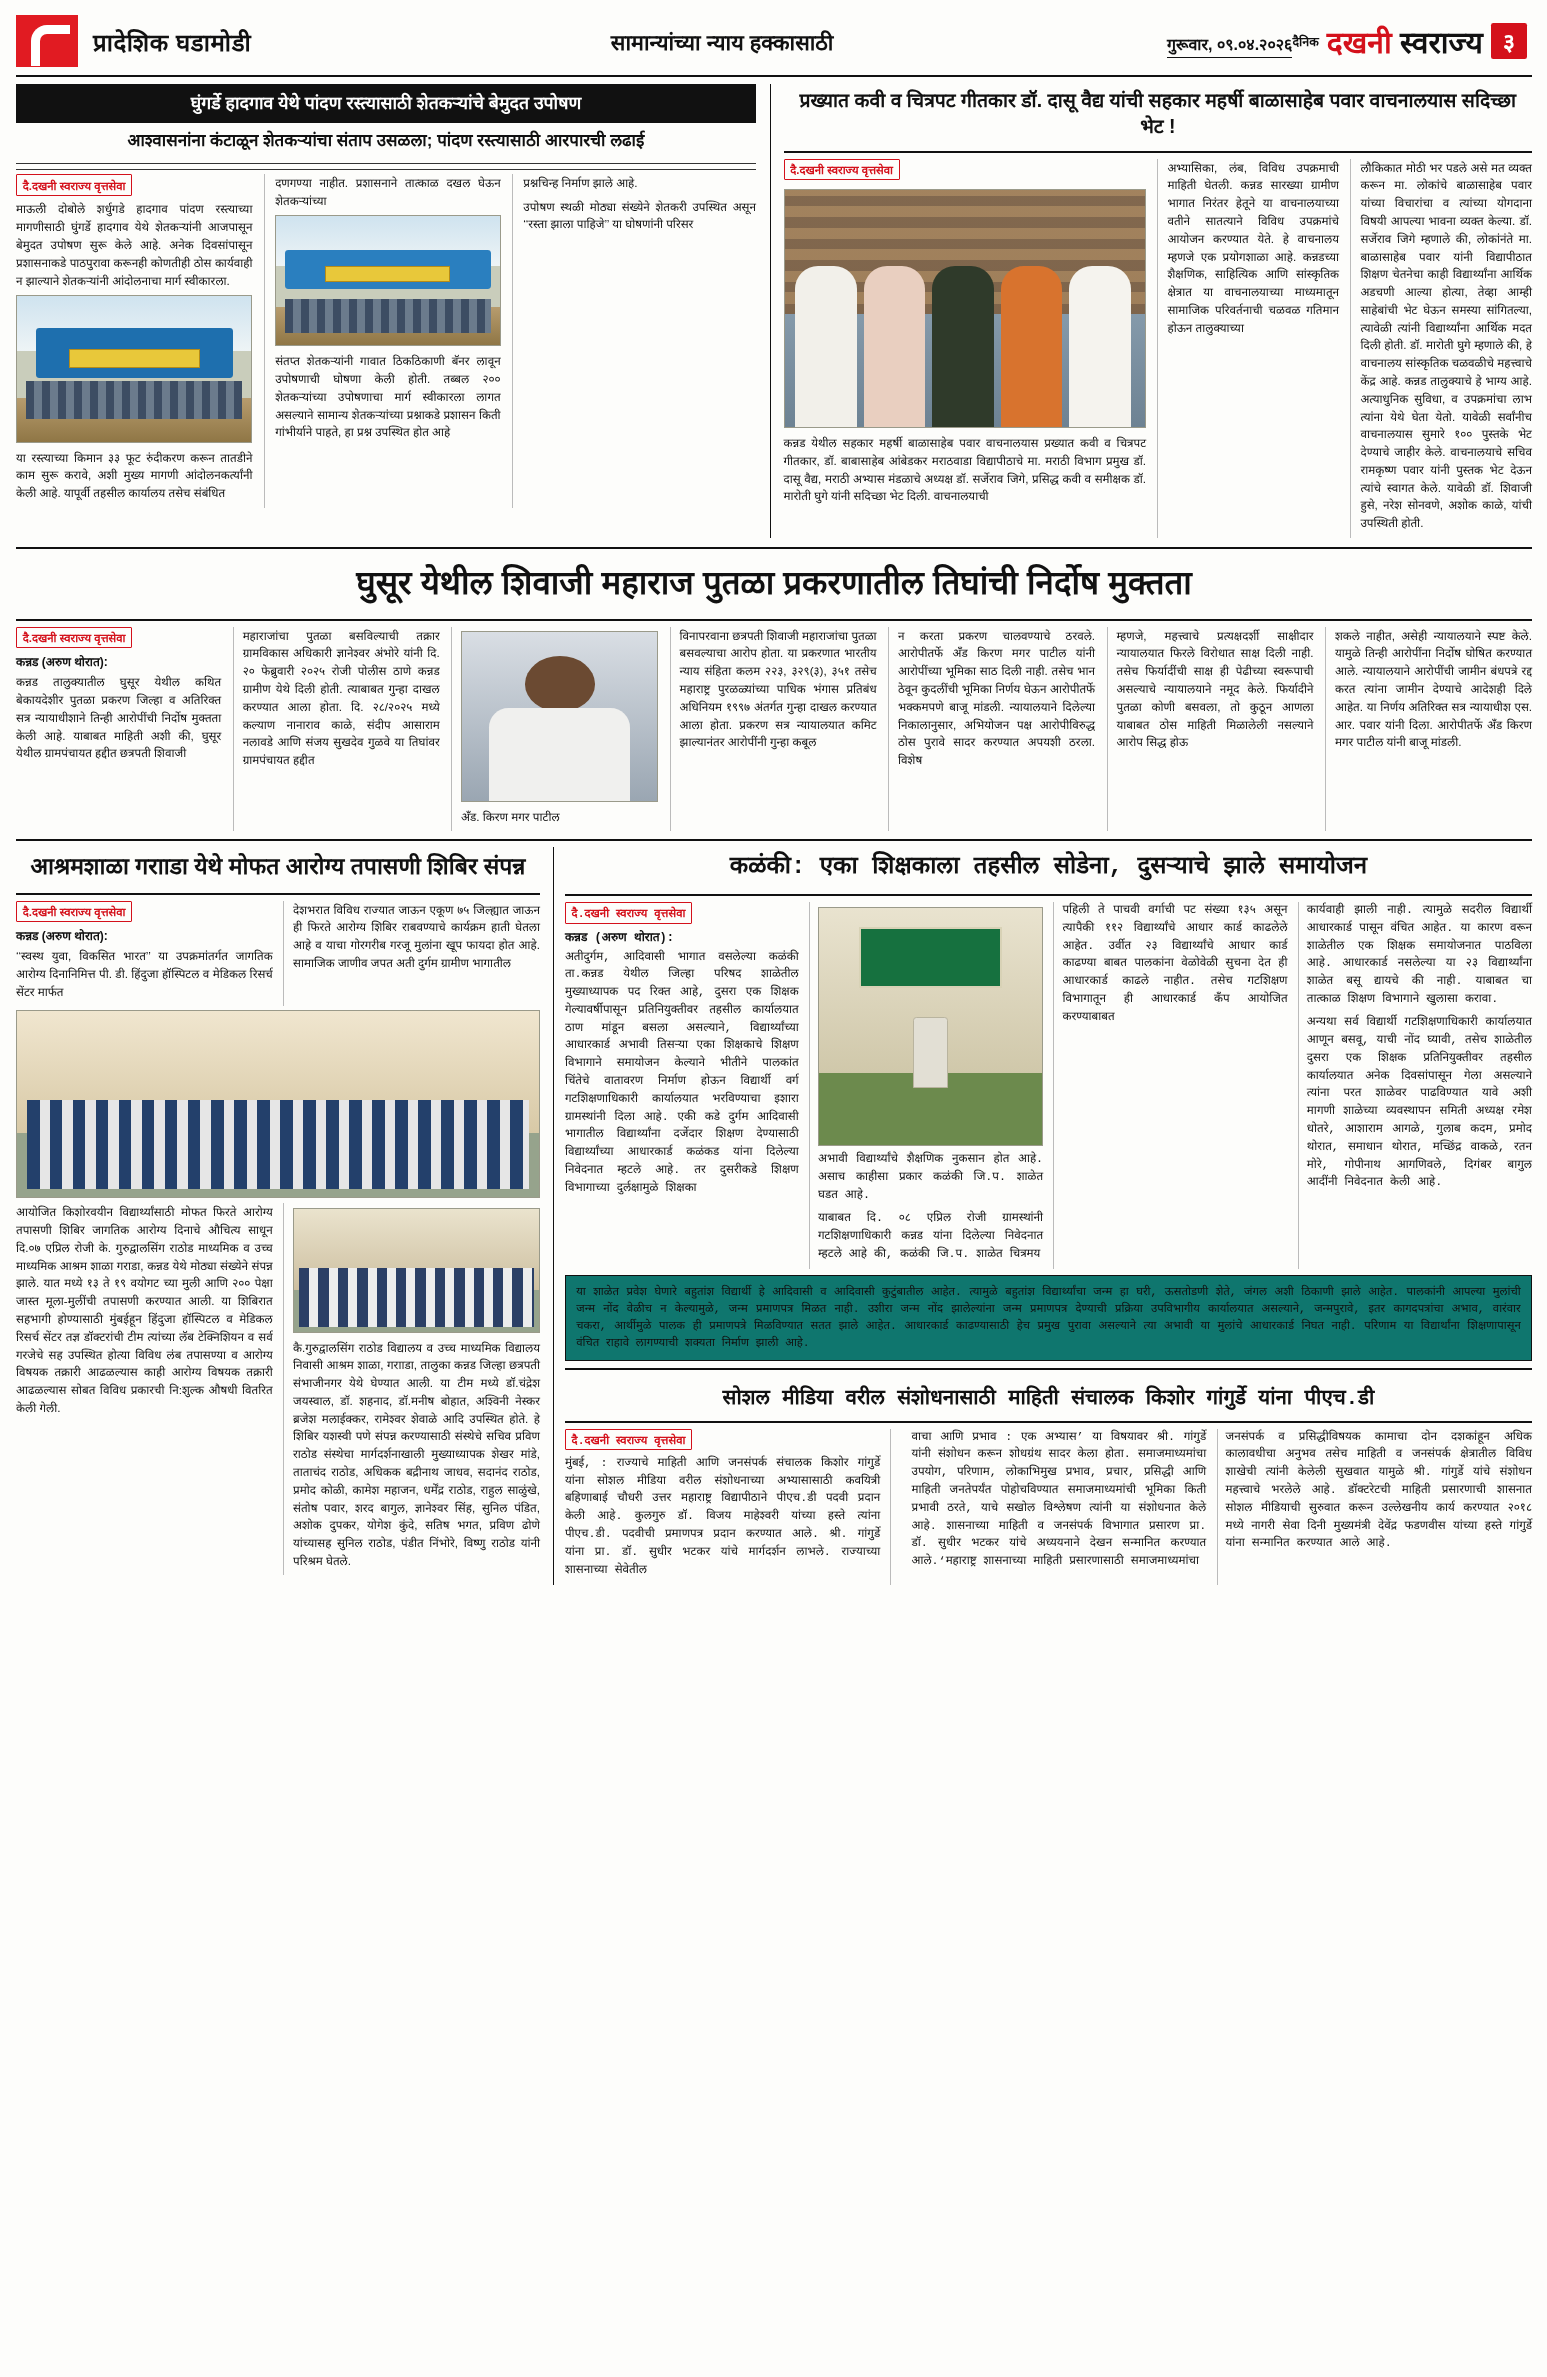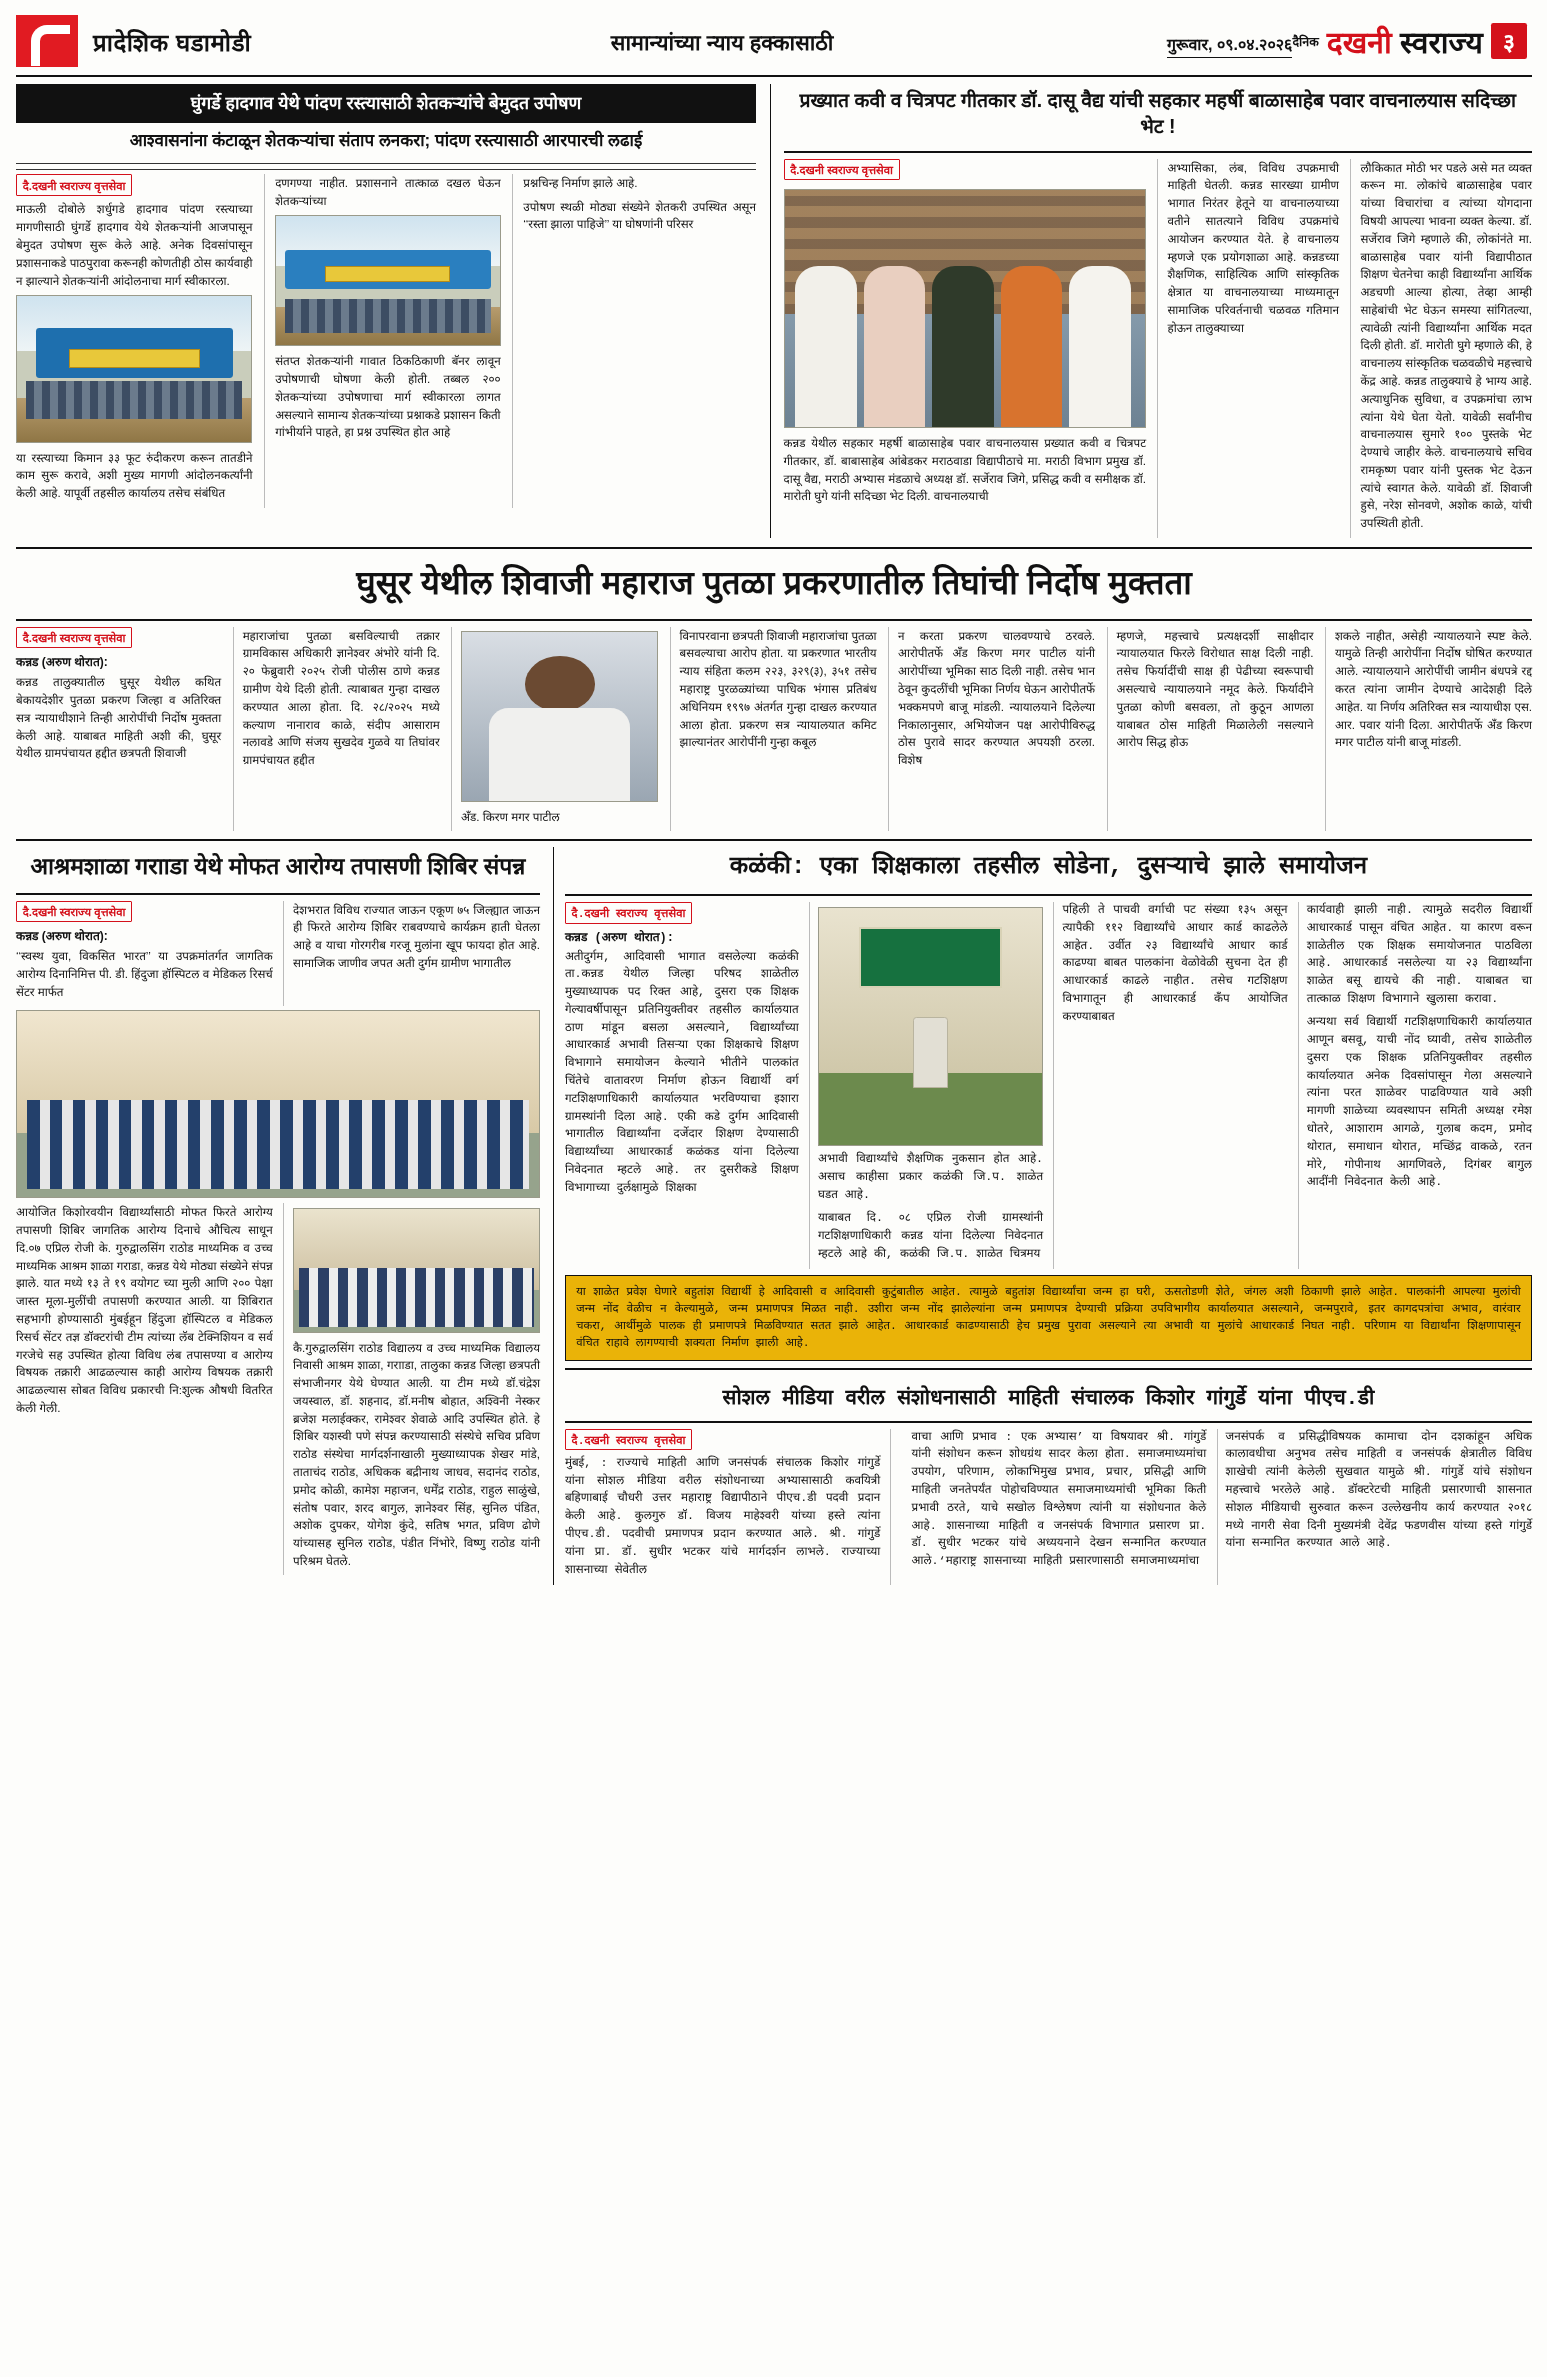--- a/index.html
+++ b/index.html
@@ -191,21 +191,21 @@
     line-height: 1.2;
   }
 
   
   .bot-wrap { display:flex; gap: 12.5px; }
   .bot-left { width: 524px; }
   .bot-right { flex: 1; }
 
   .notice-box {
     border: 1.7px solid #111;
-    background: #eab308;
+    background: #0f766e;
     padding: 8px 10.3px;
     font-size: 11.4px;
     line-height: 1.5;
     text-align: justify;
   }
 
   .last-head {
     font-size: 20.5px;
     font-weight: bold;
     text-align: center;
@@ -233,21 +233,21 @@
       </div>
     </div>
   </div>
 
   <div class="top-wrap">
 
     <div class="top-left">
       <div class="box" style="padding:0;border-width:1.7px;">
         <div class="headline-bar">घुंगर्डे हादगाव येथे पांदण रस्त्यासाठी शेतकऱ्यांचे बेमुदत उपोषण</div>
       </div>
-      <div class="subhead">आश्वासनांना कंटाळून शेतकऱ्यांचा संताप लनकरा; पांदण रस्त्यासाठी आरपारची लढाई</div>
+      <div class="subhead">आश्वासनांना कंटाळून शेतकऱ्यांचा संताप उसळला; पांदण रस्त्यासाठी आरपारची लढाई</div>
       <div class="rule-thin"></div>
       <div class="rule-thin"></div>
 
       <div style="display:flex;gap:11.4px;">
         <div style="width:33%;">
           <div class="byline">दै.दखनी स्वराज्य वृत्तसेवा</div>
           <p class="body">माऊली दोबोले शर्धुगडे हादगाव पांदण रस्त्याच्या मागणीसाठी घुंगर्डे हादगाव येथे शेतकऱ्यांनी आजपासून बेमुदत उपोषण सुरू केले आहे. अनेक दिवसांपासून प्रशासनाकडे पाठपुरावा करूनही कोणतीही ठोस कार्यवाही न झाल्याने शेतकऱ्यांनी आंदोलनाचा मार्ग स्वीकारला.</p>
           <div class="figure photo" style="height:148px;">
             <div class="sky"></div>
               <div class="ground"></div>

